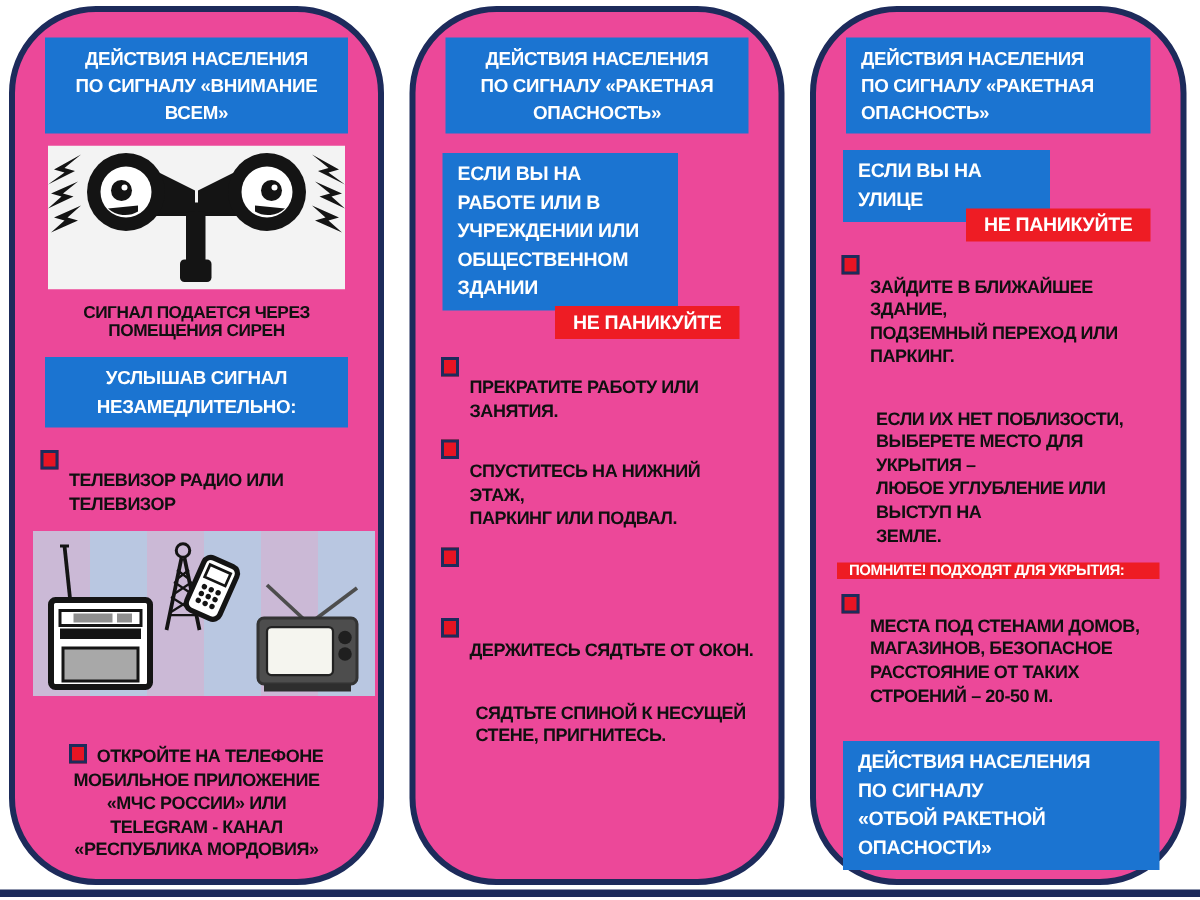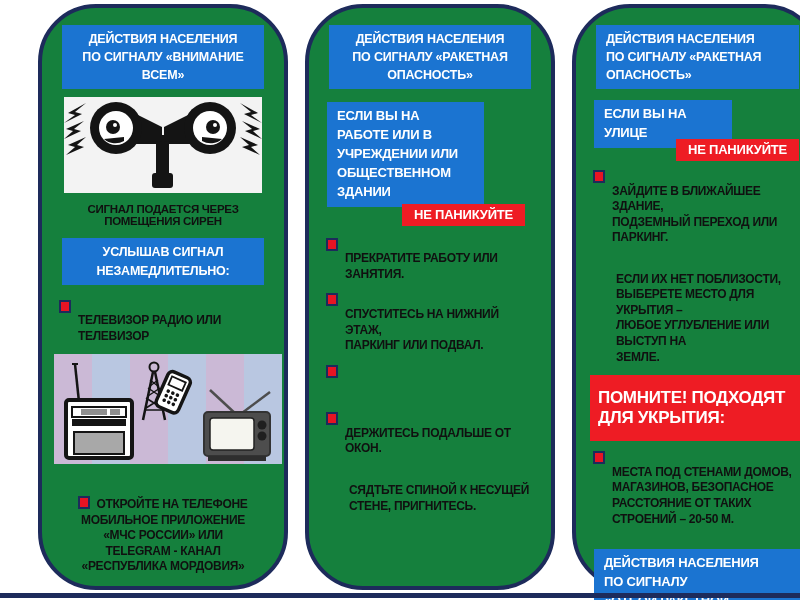--- a/index.html
+++ b/index.html
@@ -3,46 +3,45 @@
 <meta charset="utf-8">
 <style>
   html,body{margin:0;padding:0;}
   .poster{
     position:relative; width:800px; height:600px; background:#ffffff;
     font-family:"Liberation Sans", sans-serif; font-weight:700; overflow:hidden;
     -webkit-font-smoothing:antialiased;
   }
   .bottom-strip{position:absolute; left:0; top:593px; width:800px; height:5px; background:#1d2b5b;}
   .panel{
-    position:absolute; top:4px; height:586px; background:#15803d;
+    position:absolute; top:4px; height:586px; background:#ec4899;
     border:4px solid #1d2b5b; border-radius:58px; box-sizing:border-box;
     padding:14px 12px 10px;
-    margin-left:32px;
   }
   .p1{left:6px; width:250px;}
   .p2{left:273px; width:250px;}
   .p3{left:540px; width:251px;}
   .hdr{
     background:#1b74d1; color:#fff; text-align:center;
     font-size:12.5px; line-height:1.45; letter-spacing:-0.2px;
     padding:5px 2px; margin:3px 8px 0; white-space:pre-line;
   }
   .hdr.left{text-align:left; padding-left:10px;}
   .bluebox{
     background:#1b74d1; color:#fff; font-size:13px; line-height:1.45;
     letter-spacing:-0.2px; padding:5px 10px; white-space:pre-line; box-sizing:border-box;
   }
   .redbadge{
     background:#ee1c24; color:#fff; font-size:13px; letter-spacing:-0.2px;
     padding:3px 12px 4px; width:fit-content;
   }
   .right{margin-left:auto;}
   .redbox{
-    background:#ee1c24; color:#fff; font-size:17px; letter-spacing:-0.3px;
-    padding:13px 8px; margin:10px 2px 0; white-space:pre-line;
+    background:#ee1c24; color:#fff; font-size:10px; letter-spacing:-0.3px;
+    padding:0 8px; margin:10px 2px 0; white-space:pre-line;
   }
   .txt{color:#101010; font-size:12px; letter-spacing:-0.3px; line-height:1.3;}
   .item{position:relative; padding-left:22px; margin:9px 2px 0; white-space:pre-line;}
   .item .sq{position:absolute; left:3px; top:2px;}
   .noind{padding-left:26px;}
   .sq{
     display:inline-block; width:8px; height:9px; background:#e81423;
     border:2px solid #1d2b5b; box-sizing:content-box;
   }
   .citem{text-align:center; margin:16px 4px 0; white-space:pre-line;}
@@ -182,21 +181,21 @@
       <span class="sq"></span><span>ПРЕКРАТИТЕ РАБОТУ ИЛИ ЗАНЯТИЯ.</span>
     </div>
     <div class="item txt">
       <span class="sq"></span><span>СПУСТИТЕСЬ НА НИЖНИЙ ЭТАЖ,
 ПАРКИНГ ИЛИ ПОДВАЛ.</span>
     </div>
     <div class="item txt">
       <span class="sq"></span>
     </div>
     <div class="item txt gap">
-      <span class="sq"></span><span>ДЕРЖИТЕСЬ ПОДАЛЬШЕ ОТ ОКОН.</span>
+      <span class="sq"></span><span>ДЕРЖИТЕСЬ СЯДТЬТЕ ОТ ОКОН.</span>
     </div>
     <div class="item txt noind" style="margin-top:11px;">
       <span>СЯДТЬТЕ СПИНОЙ К НЕСУЩЕЙ
 СТЕНЕ, ПРИГНИТЕСЬ.</span>
     </div>
 
   </div>
 
   <div class="panel p3">
     <div class="hdr left">ДЕЙСТВИЯ НАСЕЛЕНИЯ

